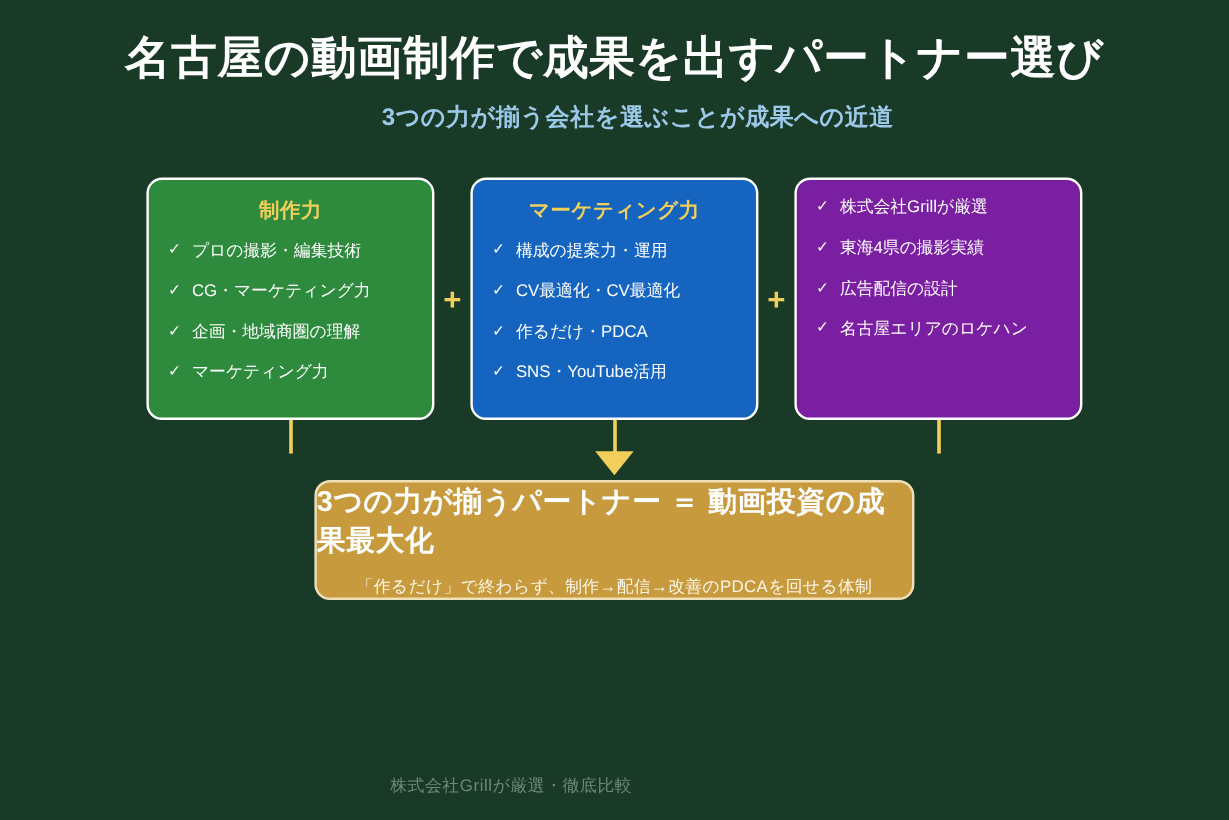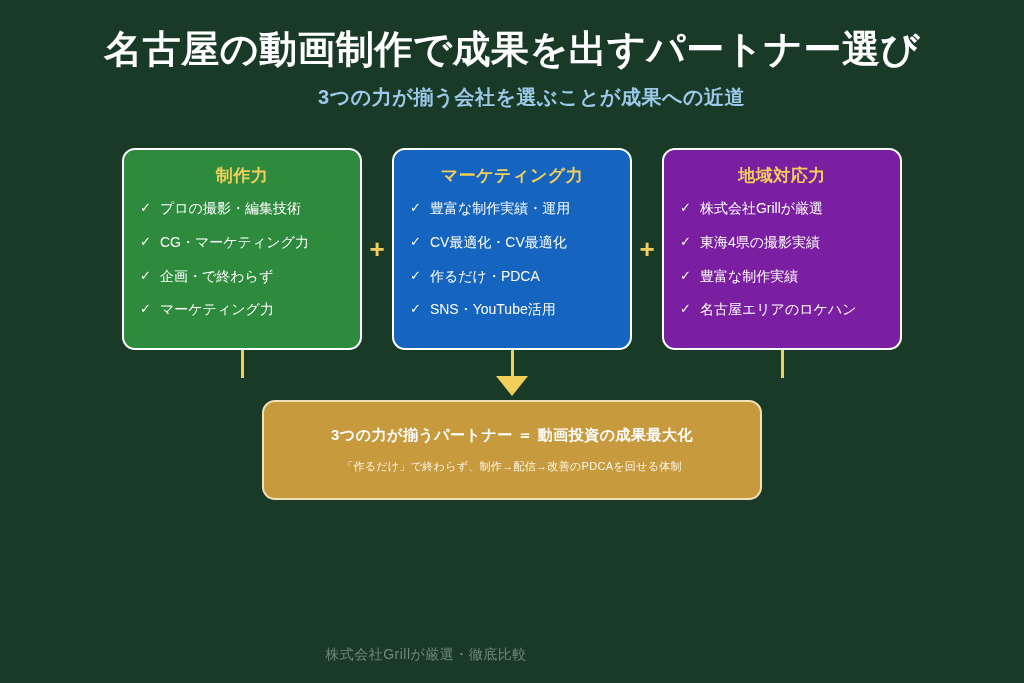--- a/index.html
+++ b/index.html
@@ -117,28 +117,28 @@
     height:100px;
     background:#c79a3e;
     border:2px solid #f0e0b8;
     border-radius:13px;
     display:flex;
     flex-direction:column;
     align-items:center;
     justify-content:center;
   }
   #summary-headline {
-    font-size:15px;
+    font-size:24px;
     font-weight:bold;
     color:#ffffff;
     letter-spacing:0.5px;
   }
   #summary-detail {
     margin-top:14px;
-    font-size:11px;
+    font-size:14px;
     color:#fdf6e6;
     letter-spacing:0.3px;
   }
 
   
   #footer {
     position:absolute;
     top:646px; left:0; width:852px;
     text-align:center;
     font-size:14px;
@@ -162,69 +162,68 @@
       <li>
         <span class="check-icon">✓</span>
         <span>プロの撮影・編集技術</span>
       </li>
       <li>
         <span class="check-icon">✓</span>
         <span>CG・マーケティング力</span>
       </li>
       <li>
         <span class="check-icon">✓</span>
-        <span>企画・で終わらず</span>
+        <span>企画・地域商圏の理解</span>
       </li>
       <li>
         <span class="check-icon">✓</span>
         <span>マーケティング力</span>
       </li>
     </ul>
   </div>
 
   <div class="plus-sep">+</div>
 
   <div class="pillar-card blue">
     <div class="pillar-title">マーケティング力</div>
     <ul class="pillar-list">
       <li>
         <span class="check-icon">✓</span>
-        <span>豊富な制作実績・運用</span>
+        <span>構成の提案力・運用</span>
       </li>
       <li>
         <span class="check-icon">✓</span>
         <span>CV最適化・CV最適化</span>
       </li>
       <li>
         <span class="check-icon">✓</span>
         <span>作るだけ・PDCA</span>
       </li>
       <li>
         <span class="check-icon">✓</span>
         <span>SNS・YouTube活用</span>
       </li>
     </ul>
   </div>
 
   <div class="plus-sep">+</div>
 
   <div class="pillar-card purple">
-    <div class="pillar-title">地域対応力</div>
     <ul class="pillar-list">
       <li>
         <span class="check-icon">✓</span>
         <span>株式会社Grillが厳選</span>
       </li>
       <li>
         <span class="check-icon">✓</span>
         <span>東海4県の撮影実績</span>
       </li>
       <li>
         <span class="check-icon">✓</span>
-        <span>豊富な制作実績</span>
+        <span>広告配信の設計</span>
       </li>
       <li>
         <span class="check-icon">✓</span>
         <span>名古屋エリアのロケハン</span>
       </li>
     </ul>
   </div>
 
 </div>
 

